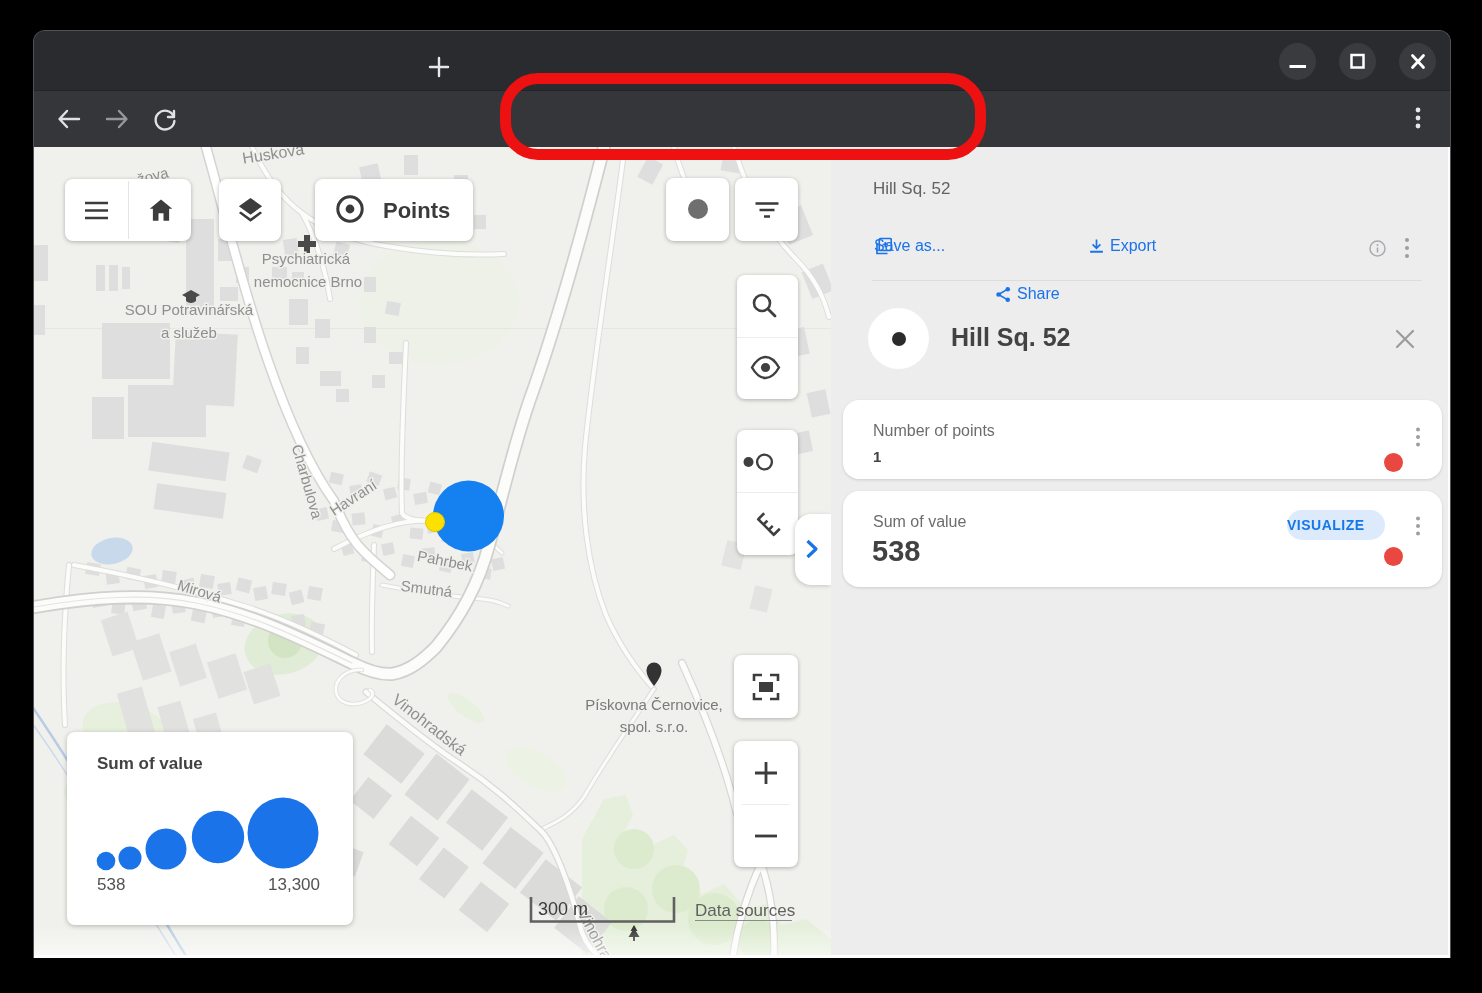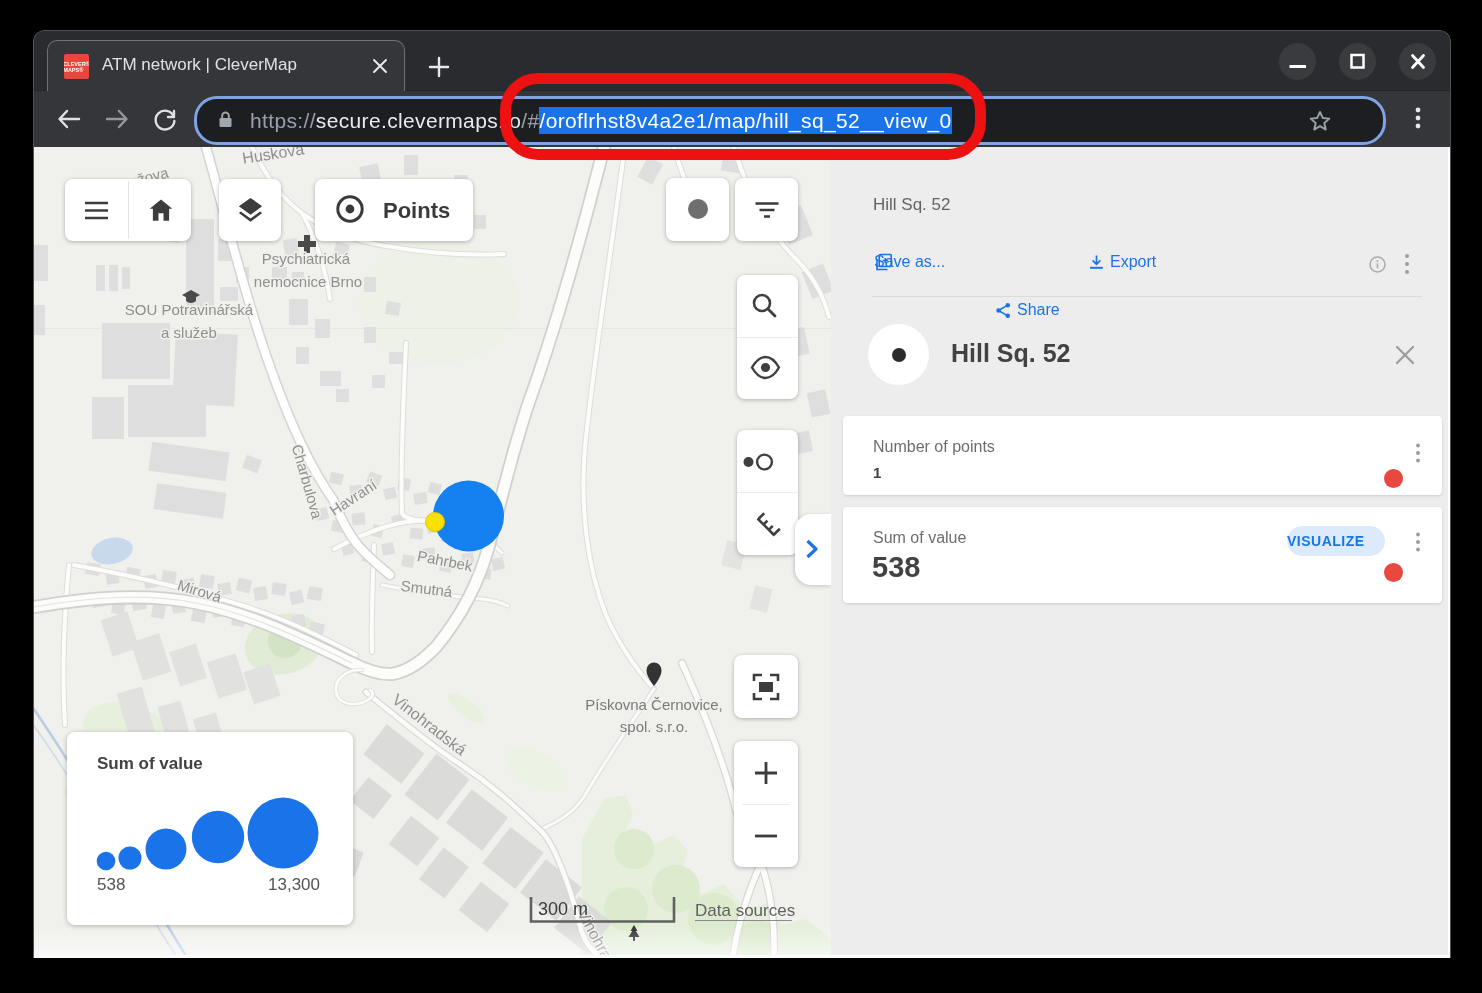--- a/index.html
+++ b/index.html
@@ -28,56 +28,46 @@
   .toolbar { position:absolute; left:0; top:60px; width:100%; height:56px; background:#35363a; }
   .navic { position:absolute; top:14px; width:28px; height:28px; }
   .urlbar { position:absolute; left:160px; top:5px; width:1192px; height:49px;
     background:#1d1e21; border:3.5px solid #7ea4e6; border-radius:23px; }
   .urltext { position:absolute; left:53px; top:10px; font-size:21px; letter-spacing:0.35px; white-space:nowrap; color:#e8eaed; }
   .sel { background:#1a73e8; color:#fff; padding:2px 0; }
   .dim { color:#99a0ab; }
   
   .content { position:absolute; left:0; top:116px; width:1418px; height:809px; background:#ededee; }
   .map { position:absolute; left:0; top:0; width:797px; height:809px; background:#f0f1ec; overflow:hidden; }
-  .panel { position:absolute; left:797px; top:17px; width:621px; height:809px; background:#ededee; }
+  .panel { position:absolute; left:797px; top:1px; width:621px; height:809px; background:#ededee; }
   
   .mbtn { position:absolute; background:#fff; border-radius:8px;
     box-shadow:0 1px 4px rgba(0,0,0,0.28); }
   
   .legend { position:absolute; left:33px; top:585px; width:286px; height:193px; background:#fff;
     border-radius:8px; box-shadow:0 1px 5px rgba(0,0,0,0.25); }
   .legend .lt { position:absolute; left:30px; top:22px; font-size:17px; font-weight:bold; color:#424242; }
   .legend .lv { position:absolute; font-size:17px; color:#535353; }
   
   .plink { position:absolute; top:89px; font-size:16px; color:#1a73e8; }
-  .card { position:absolute; left:12px; width:599px; background:#fff; border-radius:4px;
+  .card { position:absolute; left:12px; width:599px; background:#fff; border-radius:16px;
     box-shadow:0 1px 3px rgba(0,0,0,0.14); }
   .ctitle { position:absolute; left:30px; top:22px; font-size:16px; color:#6d6d6d; }
   .reddot { position:absolute; width:19px; height:19px; border-radius:50%; background:#e8483f; }
   .kebab { position:absolute; width:4px; color:#9e9e9e; }
   
   .anno { position:absolute; left:500px; top:73px; width:486px; height:87px;
     border:11px solid #ee1112; border-radius:38px; z-index:50; }
 </style>
 </head>
 <body>
 <div class="win">
 
   <div class="tabbar">
     <div style="position:absolute;left:0;bottom:0;width:100%;height:1px;background:#232428;"></div>
-    <div class="tab">
-      <div class="favicon">
-          <span>CLEVER®<br>MAPS®</span>
-        </div>
-      <div class="tabtitle">ATM network | CleverMap</div>
-      <div class="tabfade"></div>
-      <svg class="tabclose" viewBox="0 0 24 24">
-          <path d="M6 6 L18 18 M18 6 L6 18" stroke="#e6e8ea" stroke-width="2" stroke-linecap="round"></path>
-        </svg>
-    </div>
     <svg class="newtab" viewBox="0 0 28 28">
         <path d="M14 5 V23 M5 14 H23" stroke="#e6e8ea" stroke-width="2.4" stroke-linecap="round"></path>
       </svg>
     <div class="winbtn" style="left:1245px;"><svg viewBox="0 0 37 37">
           <path d="M10.5 23.5 H27" stroke="#fff" stroke-width="2.8"></path>
         </svg></div>
     <div class="winbtn" style="left:1305px;"><svg viewBox="0 0 37 37">
           <rect x="12.5" y="12" width="12" height="12.5" fill="none" stroke="#fff" stroke-width="2.5"></rect>
         </svg></div>
     <div class="winbtn" style="left:1365px;"><svg viewBox="0 0 37 37">
@@ -88,30 +78,20 @@
   <div class="toolbar">
     <svg class="navic" style="left:21px;" viewBox="0 0 28 28">
         <path d="M24 14 H5 M12 6 L4.5 14 L12 22" stroke="#dfe1e4" stroke-width="2.4" fill="none" stroke-linecap="round" stroke-linejoin="round"></path>
       </svg>
     <svg class="navic" style="left:69px;" viewBox="0 0 28 28">
         <path d="M4 14 H23 M16 6 L23.5 14 L16 22" stroke="#95989b" stroke-width="2.4" fill="none" stroke-linecap="round" stroke-linejoin="round"></path>
       </svg>
     <svg class="navic" style="left:117px;" viewBox="0 0 28 28">
         <path d="M23 6 v6 h-6 M22.6 11.2 A 9.4 9.4 0 1 0 23.4 16" stroke="#dfe1e4" stroke-width="2.4" fill="none" stroke-linecap="round" stroke-linejoin="round"></path>
       </svg>
-    <div class="urlbar">
-      <svg style="position:absolute;left:19px;top:11px;width:20px;height:20px;" viewBox="0 0 20 20">
-          <rect x="3.5" y="8" width="12" height="9" rx="1.2" fill="#a2a7ad"></rect>
-          <path d="M6.2 8 V5.8 a3.3 3.3 0 0 1 6.6 0 V8" stroke="#a2a7ad" stroke-width="1.9" fill="none"></path>
-        </svg>
-      <div class="urltext"><span class="dim">https://</span>secure.clevermaps.io<span class="dim">/#</span><span class="sel">/oroflrhst8v4a2e1/map/hill_sq_52__view_0</span></div>
-      <svg style="position:absolute;right:50px;top:9px;width:26px;height:26px;" viewBox="0 0 24 24">
-          <path d="M12 3.6 l2.5 5.6 6.1 .6 -4.6 4.1 1.3 6 -5.3 -3.1 -5.3 3.1 1.3 -6 -4.6 -4.1 6.1 -.6 z" fill="none" stroke="#9aa0a6" stroke-width="1.8" stroke-linejoin="round"></path>
-        </svg>
-    </div>
     <svg class="navic" style="left:1370px;top:13px;" viewBox="0 0 28 28">
         <circle cx="14" cy="6" r="2.4" fill="#e6e8ea"></circle>
         <circle cx="14" cy="14" r="2.4" fill="#e6e8ea"></circle>
         <circle cx="14" cy="22" r="2.4" fill="#e6e8ea"></circle>
       </svg>
   </div>
 
   <div class="content">
     <div class="map" id="mapbox">
       <svg id="mapsvg" width="797" height="809" viewBox="0 0 797 809">

